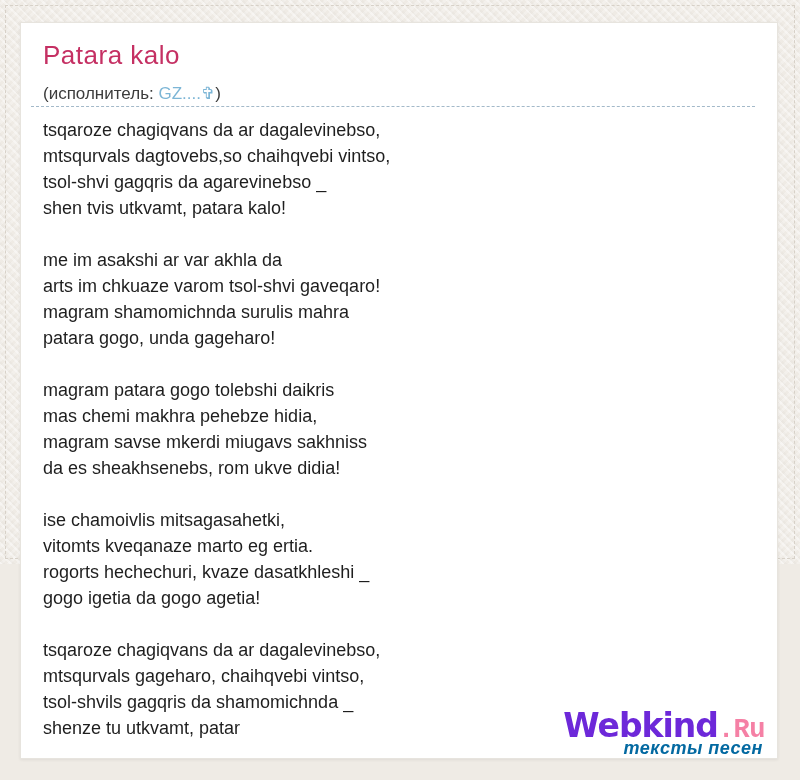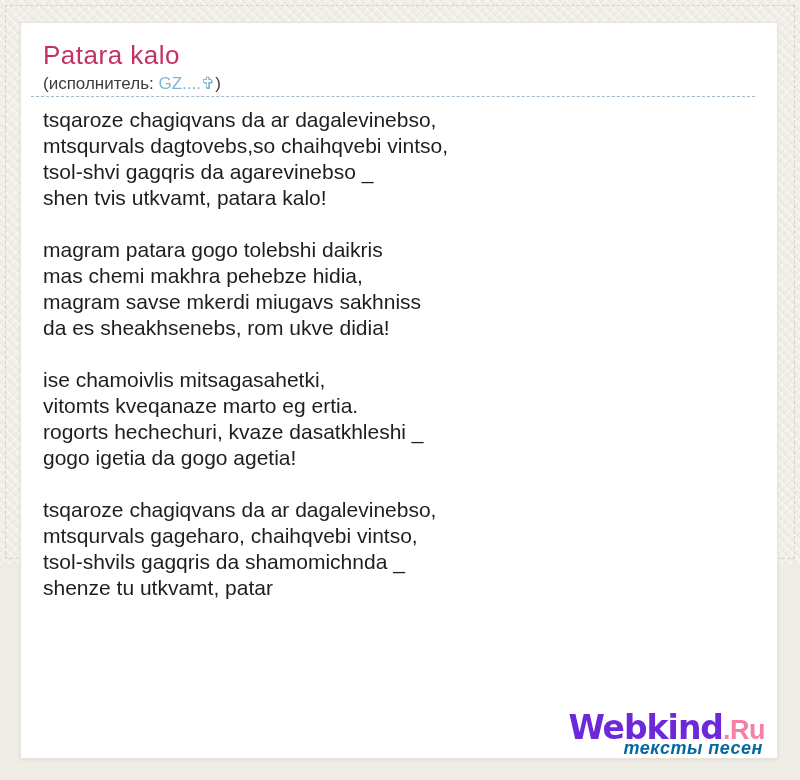--- a/index.html
+++ b/index.html
@@ -34,58 +34,58 @@
   }
   h1.title {
     margin: 0;
     font-size: 26px;
     line-height: 1.1;
     font-weight: 400;
     letter-spacing: 0.5px;
     color: #c53063;
   }
   .artist {
-    margin-top: 4px;
+    margin-top: 14px;
     font-size: 17px;
     line-height: 19px;
     color: #3c3c3c;
   }
   .artist a.artist-link {
     color: #7db6d6;
     text-decoration: none;
   }
   .sep {
     margin: 3px 0 0 -12px;
     border-bottom: 1px dashed #a3b9c9;
     height: 0;
   }
   .lyrics {
     margin-top: 10px;
-    font-size: 21px;
+    font-size: 18px;
     line-height: 26px;
     color: #1e1e1e;
   }
   .stanza { margin: 0 0 26px 0; }
   .logo {
     position: absolute;
     right: 12px; bottom: 1px;
     text-align: right;
     line-height: 1;
     text-decoration: none;
     cursor: pointer;
   }
   .wm-main {
     font-family: "DejaVu Sans", "Liberation Sans", sans-serif;
     font-weight: bold;
     font-size: 33px;
     letter-spacing: -1px;
     color: #6d28d9;
   }
   .wm-ru {
-    font-family: Liberation Sans, sans-serif;
+    font-family: Liberation Mono, monospace;
     font-weight: bold;
     font-size: 27px;
     letter-spacing: -0.5px;
     color: #f580a5;
   }
   .tagline {
     margin-top: -5px;
     padding-right: 2px;
     font-weight: bold;
     font-size: 18px;
@@ -109,20 +109,26 @@
     <div class="sep"></div>
 
     <div class="lyrics">
         <div class="stanza">
           <div class="lyrics-line">tsqaroze chagiqvans da ar dagalevinebso,</div>
           <div class="lyrics-line">mtsqurvals dagtovebs,so chaihqvebi vintso,</div>
           <div class="lyrics-line">tsol-shvi gagqris da agarevinebso _</div>
           <div class="lyrics-line">shen tvis utkvamt, patara kalo!</div>
         </div>
         <div class="stanza">
+          <div class="lyrics-line">me im asakshi ar var akhla da</div>
+          <div class="lyrics-line">arts im chkuaze varom tsol-shvi gaveqaro!</div>
+          <div class="lyrics-line">magram shamomichnda surulis mahra</div>
+          <div class="lyrics-line">patara gogo, unda gageharo!</div>
+        </div>
+        <div class="stanza">
           <div class="lyrics-line">magram patara gogo tolebshi daikris</div>
           <div class="lyrics-line">mas chemi makhra pehebze hidia,</div>
           <div class="lyrics-line">magram savse mkerdi miugavs sakhniss</div>
           <div class="lyrics-line">da es sheakhsenebs, rom ukve didia!</div>
         </div>
         <div class="stanza">
           <div class="lyrics-line">ise chamoivlis mitsagasahetki,</div>
           <div class="lyrics-line">vitomts kveqanaze marto eg ertia.</div>
           <div class="lyrics-line">rogorts hechechuri, kvaze dasatkhleshi _</div>
           <div class="lyrics-line">gogo igetia da gogo agetia!</div>

